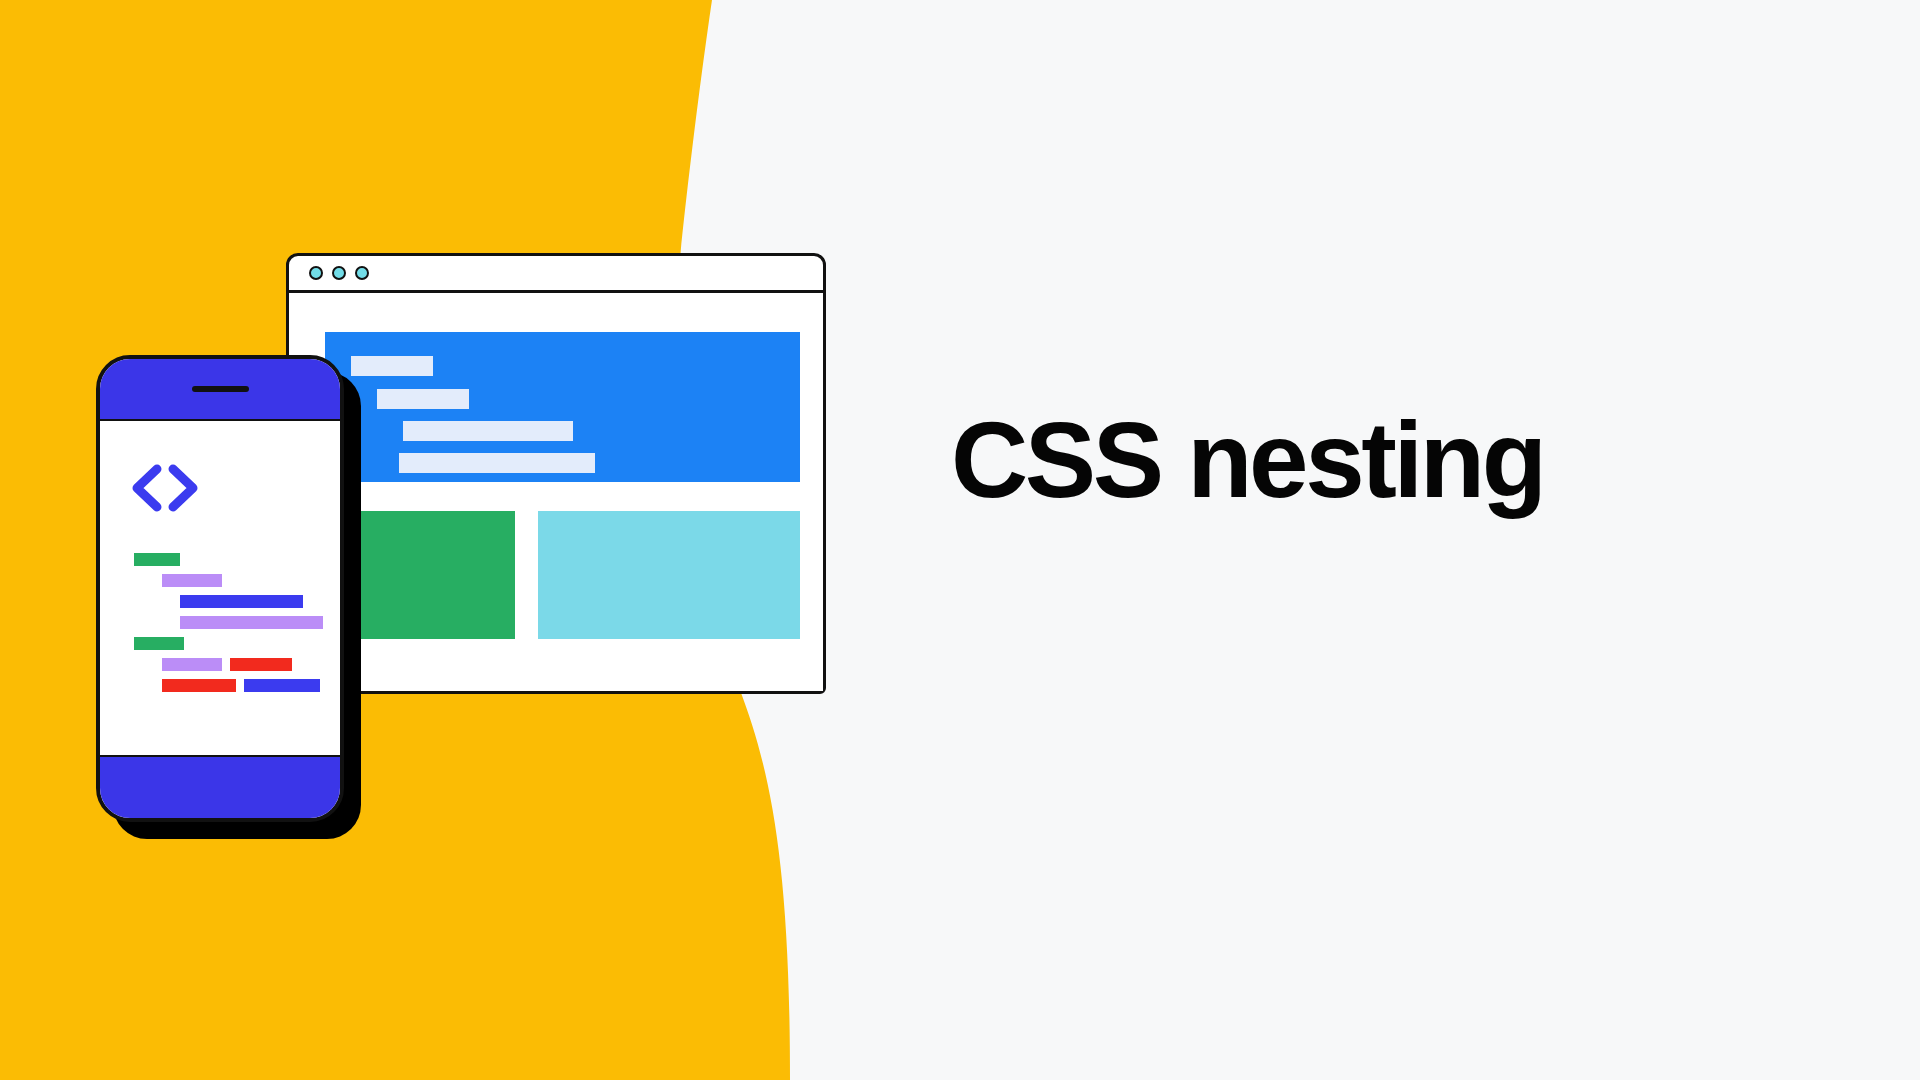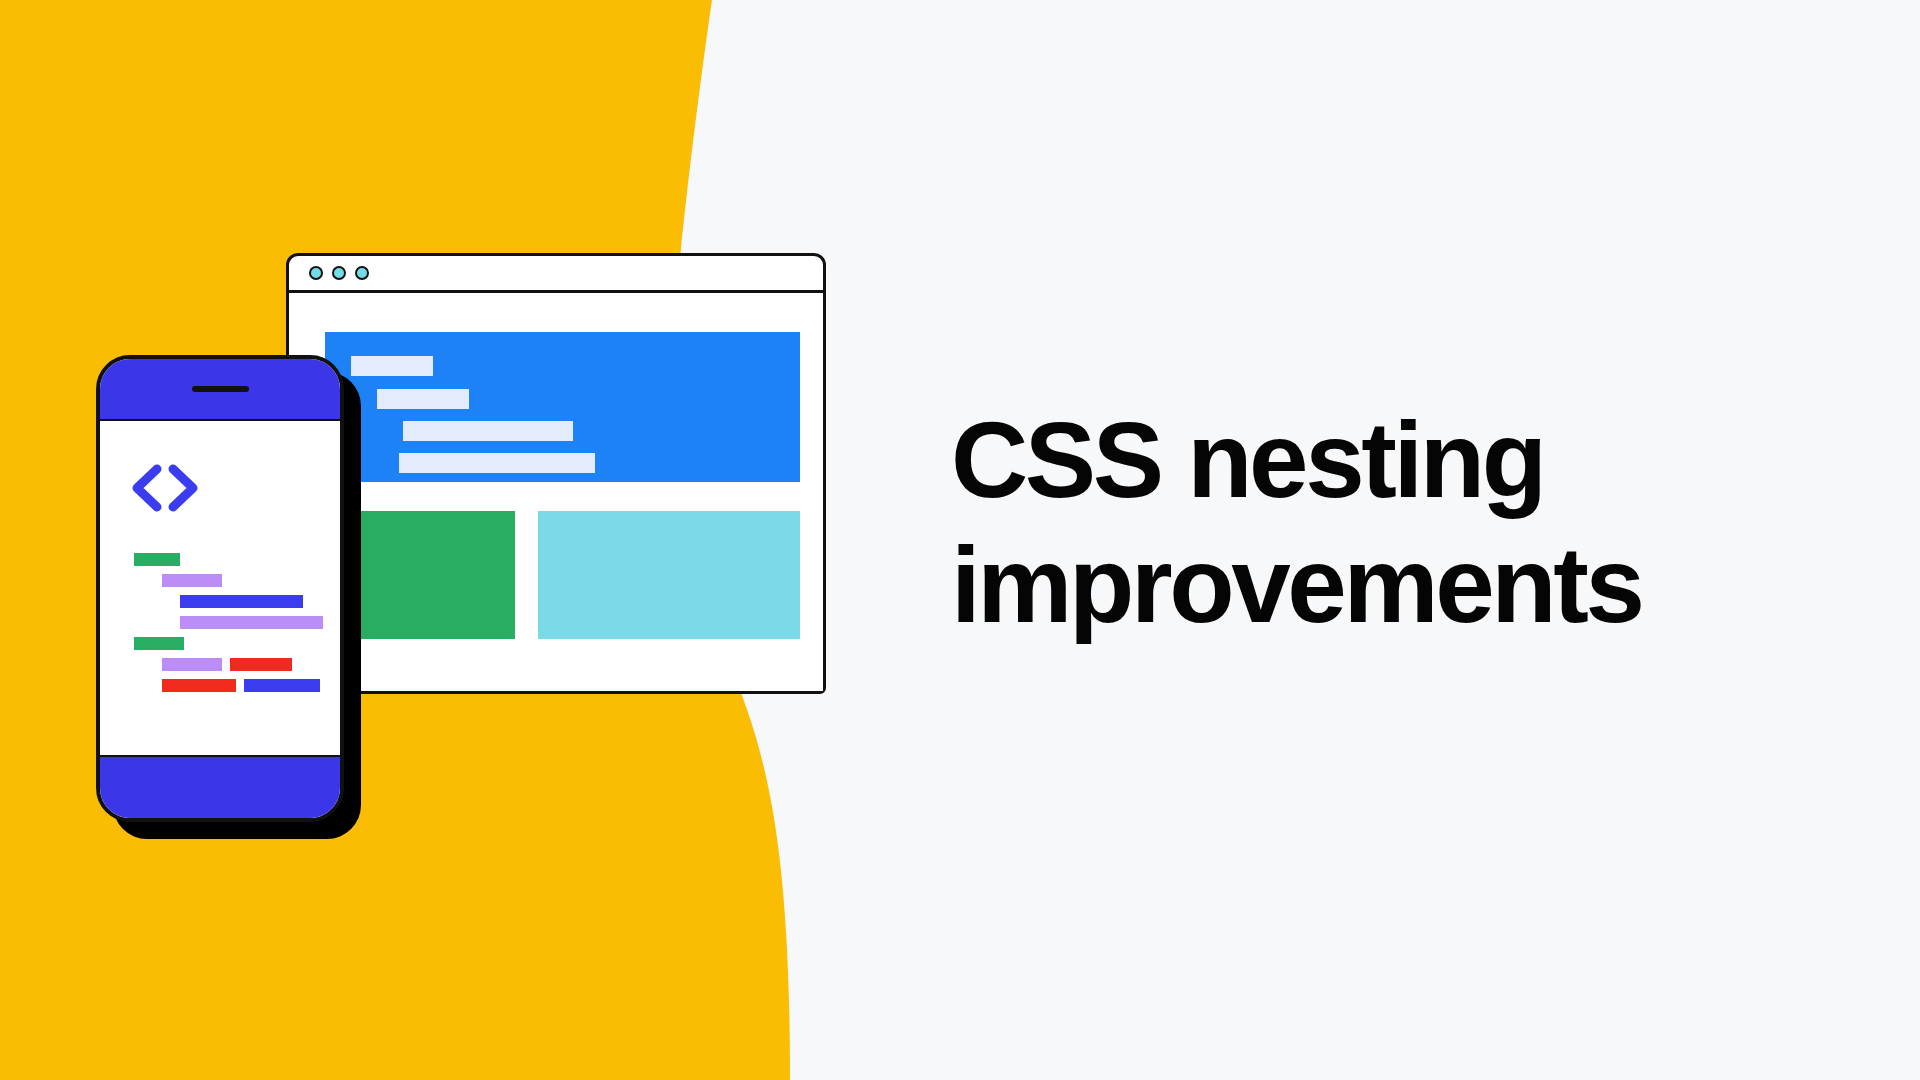--- a/index.html
+++ b/index.html
@@ -239,16 +239,15 @@
             </div>
         </div>
         <div id="phone-bottombar" style="background: rgb(59, 54, 232);"></div>
       </div>
     </div>
 
   </div>
 
   <h1 id="headline" style="color: rgb(5, 5, 5);">
     <span class="line">CSS nesting</span>
-    <span class="line">improvements</span>
   </h1>
 
 </div>
 
 </body></html>

